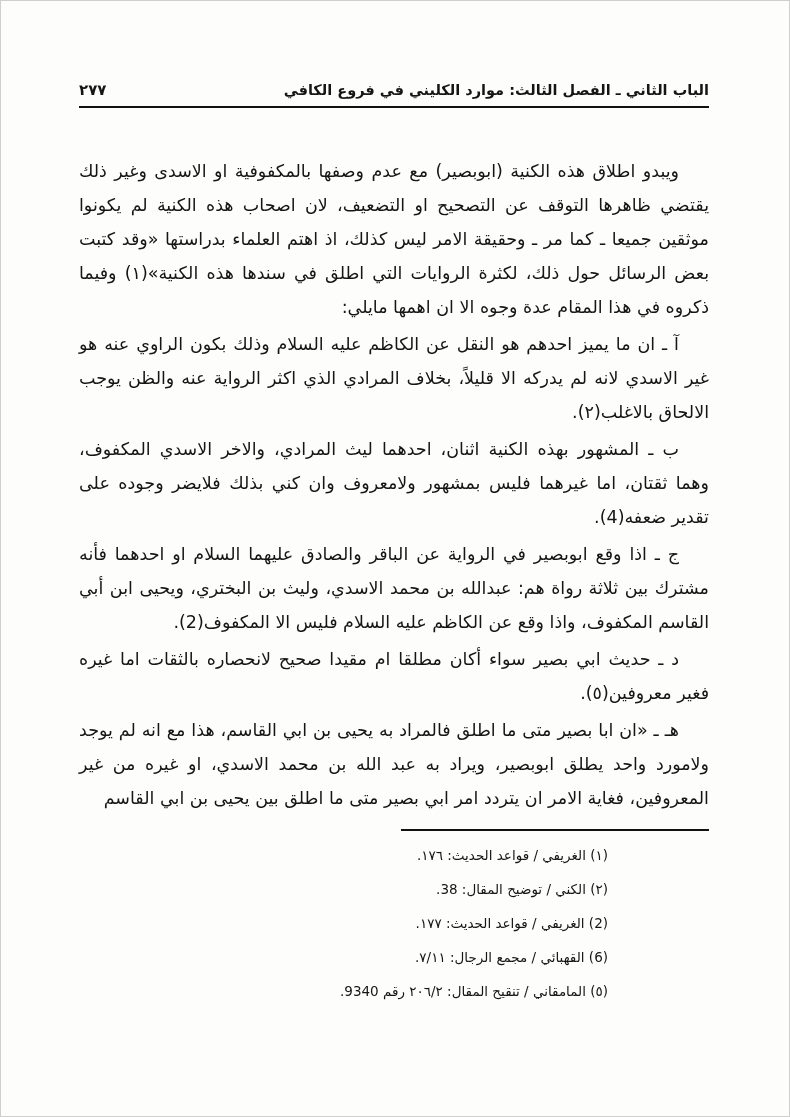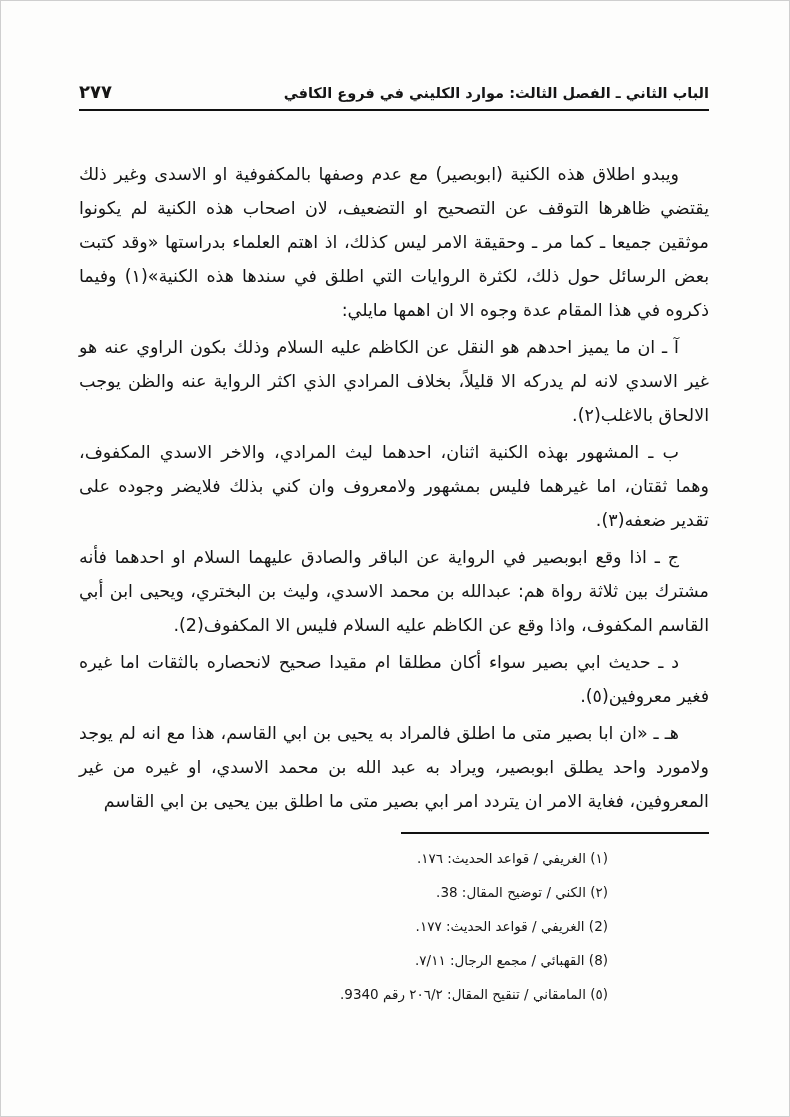--- a/index.html
+++ b/index.html
@@ -28,21 +28,21 @@
     justify-content: space-between;
     align-items: baseline;
     font-weight: bold;
     font-size: 14.5px;
     letter-spacing: 0;
   }
   .chapter-title {
     white-space: nowrap;
   }
   .page-number {
-    font-size: 18px;
+    font-size: 15px;
   }
   .header-rule {
     border: none;
     height: 2px;
     background: #111;
     margin: 7px 0 0 0;
   }
   
   .body-text {
     margin-top: 46px;
@@ -80,29 +80,29 @@
   <header class="header">
     <span class="chapter-title">الباب الثاني ـ الفصل الثالث: موارد الكليني في فروع الكافي</span>
     <span class="page-number">٢٧٧</span>
   </header>
 
   <hr class="header-rule">
 
   <main class="body-text">
     <p>ويبدو اطلاق هذه الكنية (ابوبصير) مع عدم وصفها بالمكفوفية او الاسدى وغير ذلك يقتضي ظاهرها التوقف عن التصحيح او التضعيف، لان اصحاب هذه الكنية لم يكونوا موثقين جميعا ـ كما مر ـ وحقيقة الامر ليس كذلك، اذ اهتم العلماء بدراستها «وقد كتبت بعض الرسائل حول ذلك، لكثرة الروايات التي اطلق في سندها هذه الكنية»(١) وفيما ذكروه في هذا المقام عدة وجوه الا ان اهمها مايلي:</p>
     <p>آ ـ ان ما يميز احدهم هو النقل عن الكاظم عليه السلام وذلك بكون الراوي عنه هو غير الاسدي لانه لم يدركه الا قليلاً، بخلاف المرادي الذي اكثر الرواية عنه والظن يوجب الالحاق بالاغلب(٢).</p>
-    <p>ب ـ المشهور بهذه الكنية اثنان، احدهما ليث المرادي، والاخر الاسدي المكفوف، وهما ثقتان، اما غيرهما فليس بمشهور ولامعروف وان كني بذلك فلايضر وجوده على تقدير ضعفه(٣).</p>
+    <p>ب ـ المشهور بهذه الكنية اثنان، احدهما ليث المرادي، والاخر الاسدي المكفوف، وهما ثقتان، اما غيرهما فليس بمشهور ولامعروف وان كني بذلك فلايضر وجوده على تقدير ضعفه(4).</p>
     <p>ج ـ اذا وقع ابوبصير في الرواية عن الباقر والصادق عليهما السلام او احدهما فأنه مشترك بين ثلاثة رواة هم: عبدالله بن محمد الاسدي، وليث بن البختري، ويحيى ابن أبي القاسم المكفوف، واذا وقع عن الكاظم عليه السلام فليس الا المكفوف(2).</p>
     <p>د ـ حديث ابي بصير سواء أكان مطلقا ام مقيدا صحيح لانحصاره بالثقات اما غيره فغير معروفين(٥).</p>
     <p>هـ ـ «ان ابا بصير متى ما اطلق فالمراد به يحيى بن ابي القاسم، هذا مع انه لم يوجد ولامورد واحد يطلق ابوبصير، ويراد به عبد الله بن محمد الاسدي، او غيره من غير المعروفين، فغاية الامر ان يتردد امر ابي بصير متى ما اطلق بين يحيى بن ابي القاسم</p>
   </main>
 
   <div class="footnote-sep"></div>
 
   <section class="footnotes">
     <p>(١) الغريفي / قواعد الحديث: ١٧٦.</p>
     <p>(٢) الكني / توضيح المقال: 38.</p>
     <p>(2) الغريفي / قواعد الحديث: ١٧٧.</p>
-    <p>(8) القهبائي / مجمع الرجال: ٧/١١.</p>
+    <p>(6) القهبائي / مجمع الرجال: ٧/١١.</p>
     <p>(٥) المامقاني / تنقيح المقال: ٢٠٦/٢ رقم 9340.</p>
   </section>
 
 </div>
 
 </body></html>

